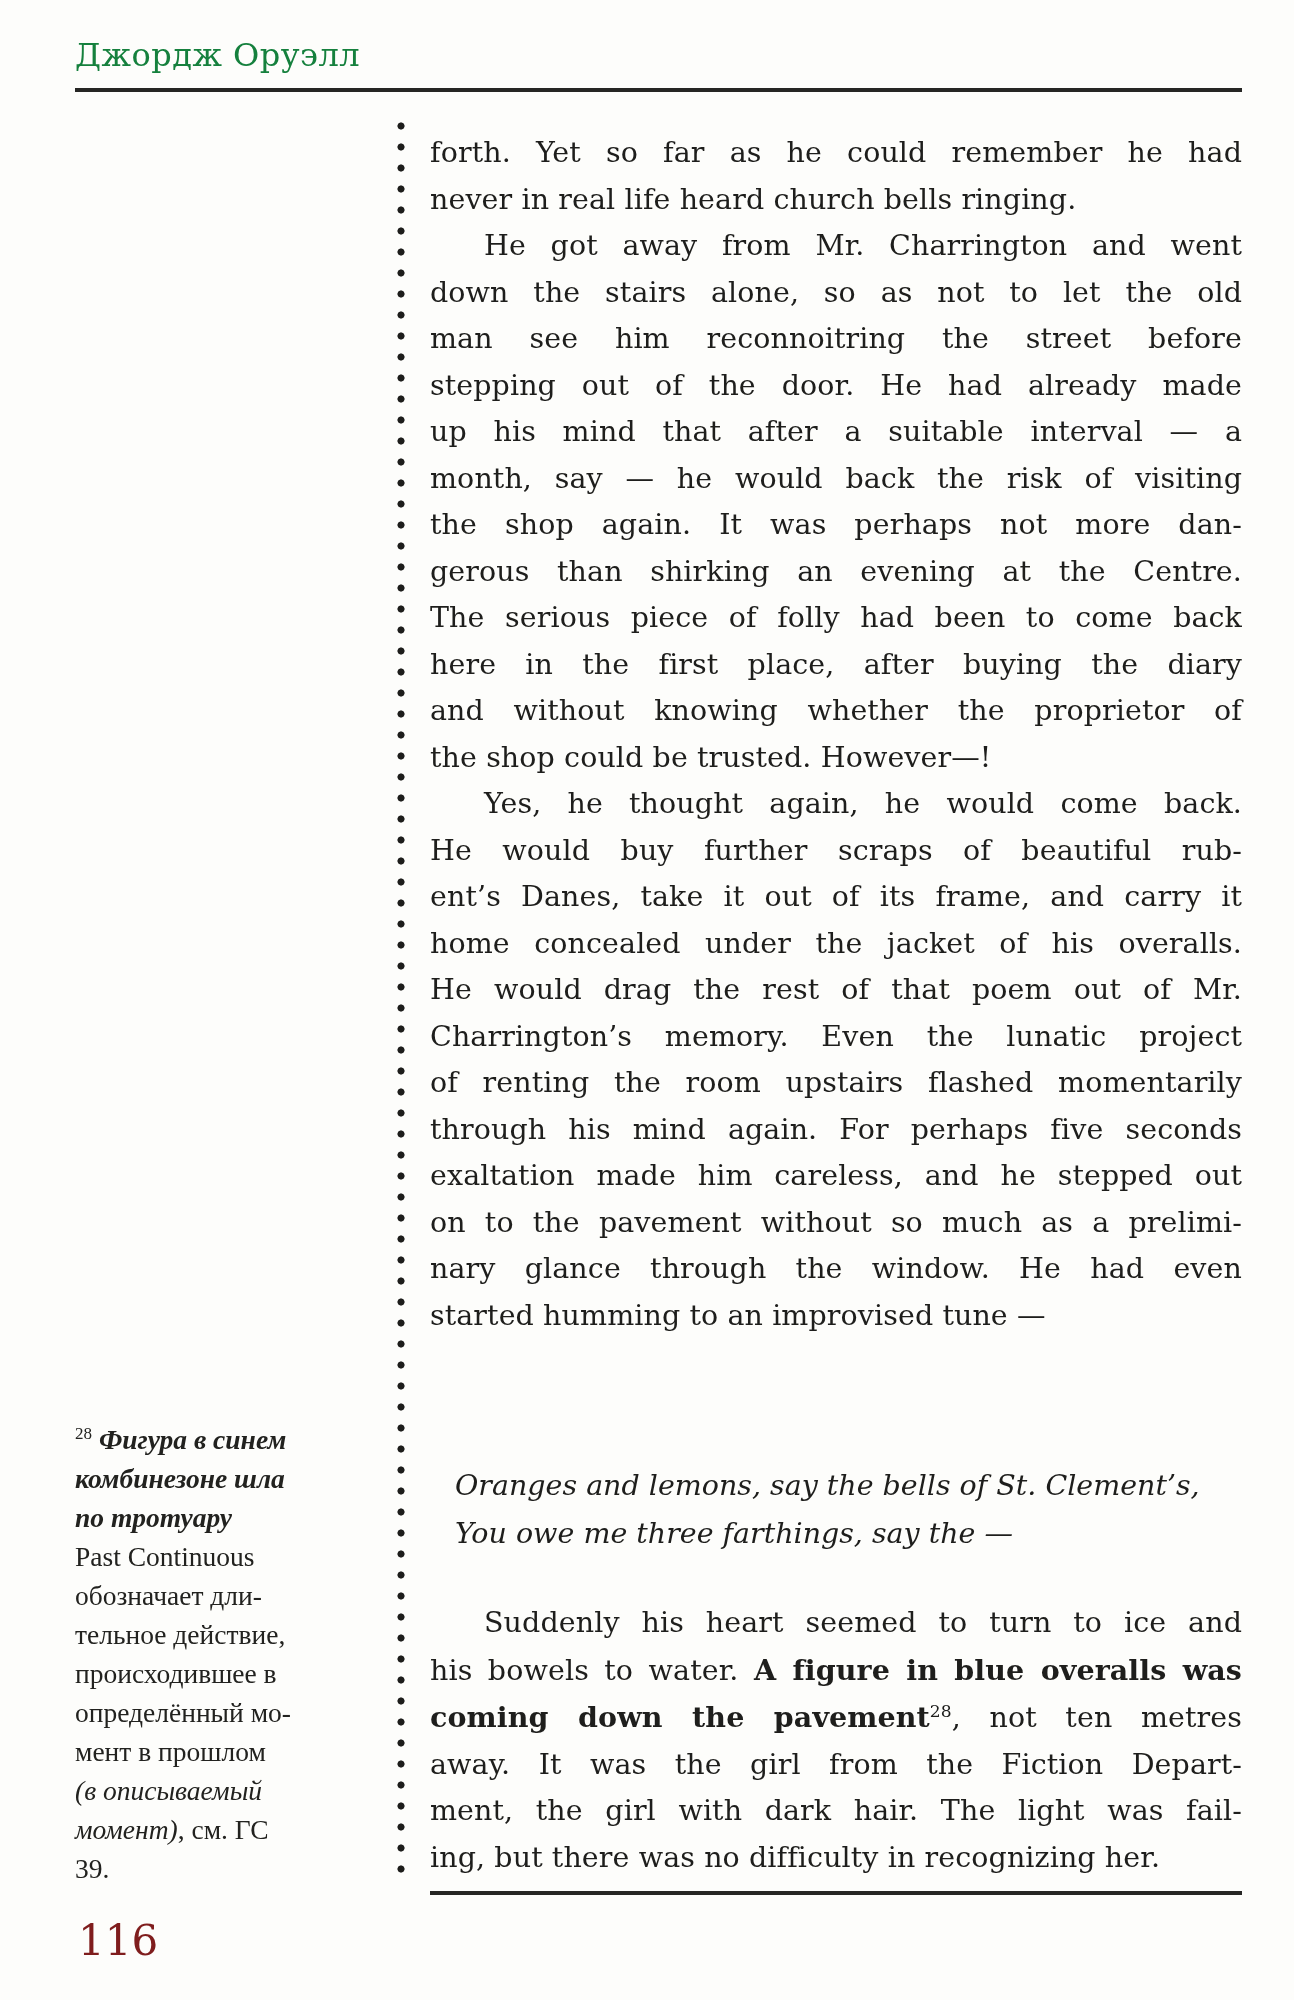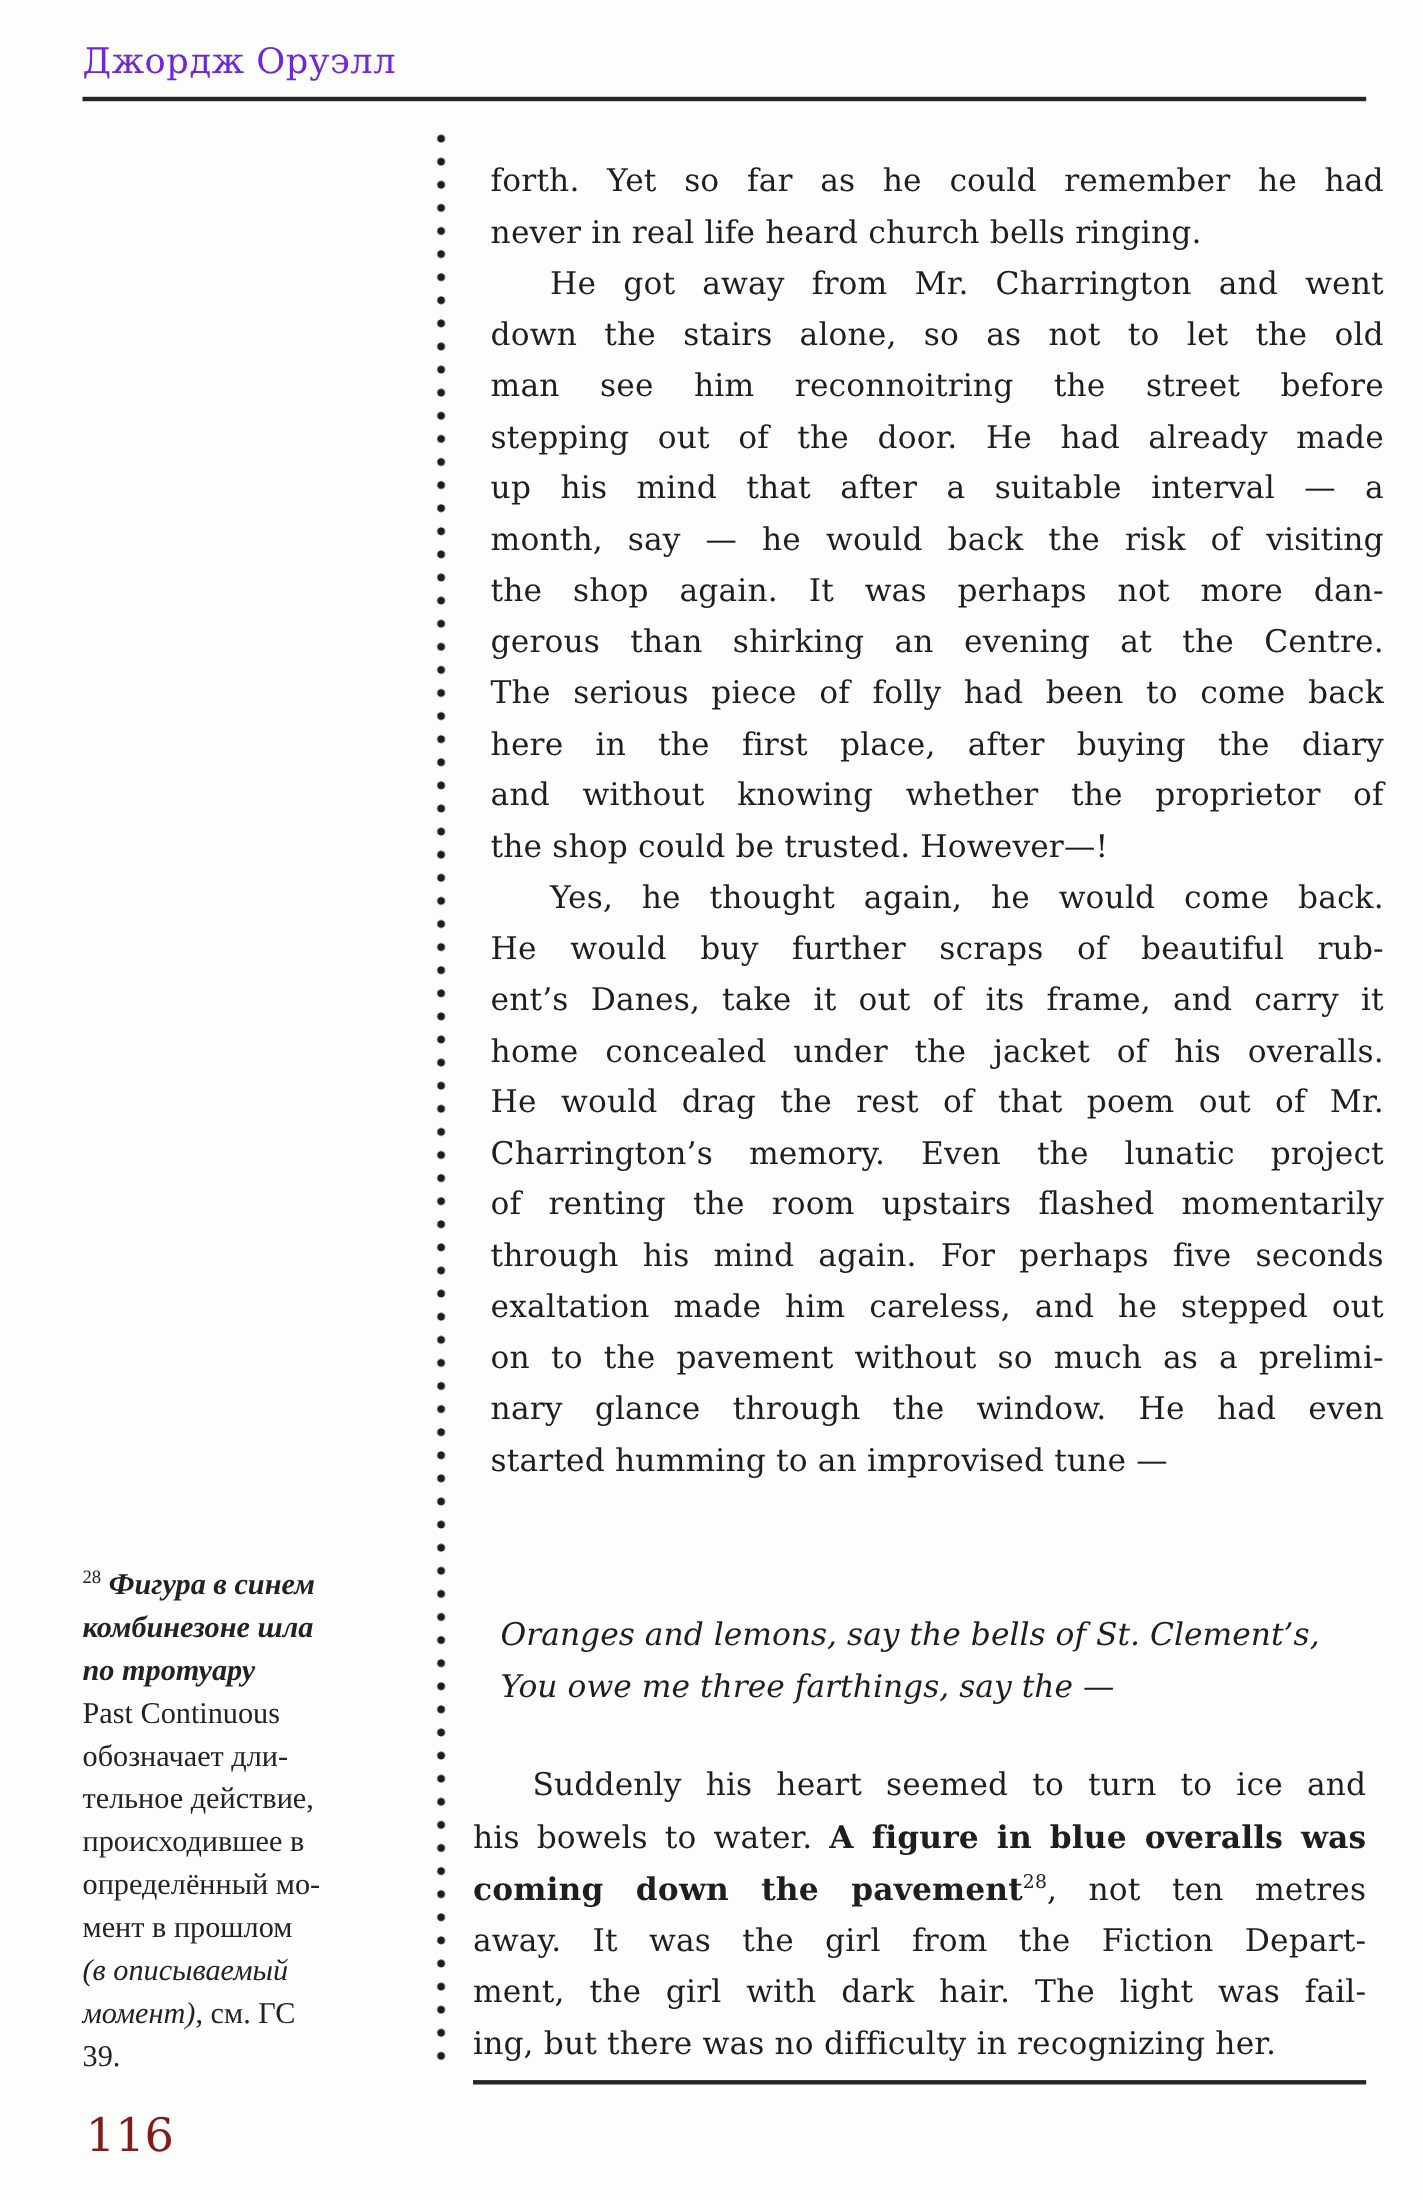--- a/index.html
+++ b/index.html
@@ -13,21 +13,21 @@
     font-family: "DejaVu Serif", serif;
     overflow: hidden;
     margin: 0 auto;
   }
   .author-header {
     position: absolute;
     left: 75px;
     top: 36px;
     font-size: 32px;
     letter-spacing: 0.5px;
-    color: #6d28d9;
+    color: #15803d;
   }
   .header-rule {
     position: absolute;
     left: 75px;
     top: 88px;
     width: 1167px;
     height: 4px;
     background: #26262%;
     background: #262624;
   }
@@ -42,21 +42,21 @@
     background-repeat: repeat-y;
   }
   .main-col {
     position: absolute;
     left: 430px;
     width: 812px;
     font-size: 28.5px;
     line-height: 46.5px;
     letter-spacing: 0.1px;
   }
-  .main-text-block  { top: 142px; margin-left: 16px; }
+  .main-text-block  { top: 130px; }
   .closing-block    { top: 1600px; }
   .verse-block {
     position: absolute;
     left: 455px;
     top: 1462px;
     width: 780px;
     font-size: 28.5px;
     line-height: 47.5px;
     font-style: italic;
   }

